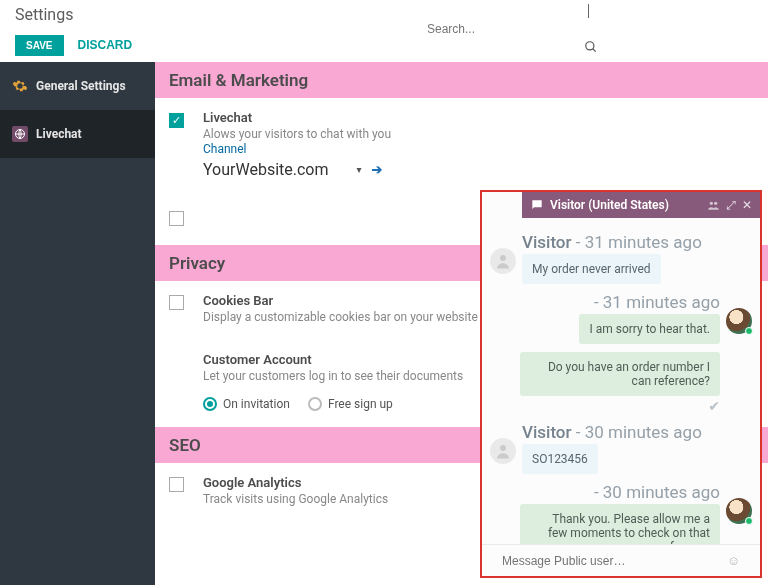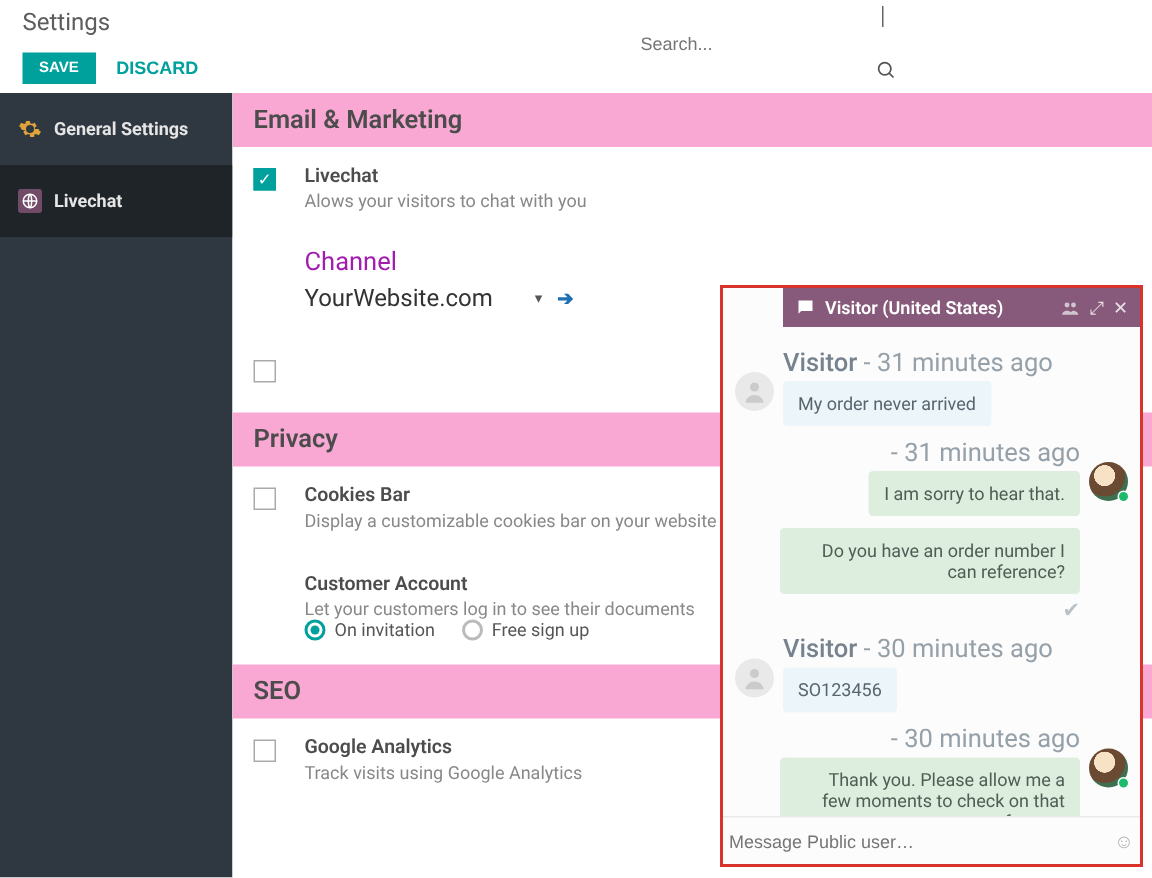--- a/index.html
+++ b/index.html
@@ -27,27 +27,27 @@
   .main { flex: 1; overflow-y: auto; background:#fff;}
   .section-hdr { background:#f9a8d4; color:#4c4c4c; font-weight:600; font-size:17px; padding:8px 14px; }
   .setting-row { display:flex; padding:12px 14px 16px 14px; gap:12px; }
   .chk-col { width:22px; padding-top:2px;}
   .chkbox { width:15px; height:15px; border:1px solid #aaa; display:inline-flex; align-items:center; justify-content:center; cursor:pointer;}
   .chkbox.checked { background:#00A09D; border-color:#00A09D; color:#fff; }
   .chkbox.checked::after{ content:"✓"; font-size:11px; line-height:1; }
   .set-body { flex:1; }
   .set-title { font-weight:600; color:#4c4c4c; font-size:13px; }
   .set-desc { color:#888; font-size:12px; margin-top:2px; }
-  .ch-label { color:#a21caf; font-size:17px; margin-top:24px; }
+  .ch-label { color:#0369a1; font-size:12px; margin-top:1px; }
   .ch-row { display:flex; align-items:center; gap:10px; margin-top:2px;}
   .ch-select { font-size:16px; color:#333; padding:2px 18px 2px 0; border:none; position:relative; }
   .ch-caret { font-size:10px; color:#555; }
   .ch-arrow { color:#1F6FB5; font-weight:bold; }
 
-  .radio-row{ display:flex; gap:18px; }
+  .radio-row{ display:flex; gap:18px; margin-top:14px;}
   .radio-opt{ display:flex; align-items:center; gap:6px; font-size:12px; color:#555; cursor:pointer;}
   .radio-dot{ width:14px;height:14px;border:2px solid #00A09D; border-radius:50%; display:inline-flex; align-items:center; justify-content:center;}
   .radio-dot.off{ border-color:#bbb;}
   .radio-dot.on::after{ content:""; width:6px;height:6px;background:#00A09D;border-radius:50%;}
 
   
   .chat-panel { position:absolute; left:480px; top:190px; width:282px; height:388px; border:2px solid #D9342B; background:#FCFCFC; display:flex; flex-direction:column;}
   .chat-head { background:#875A7B; color:#fff; height:26px; display:flex; align-items:center; padding:0 8px; gap:6px;margin-left:40px; }
   .chat-head .title { flex:1; font-size:12px; font-weight:600; }
   .chat-head .hicon { opacity:.8; cursor:pointer; font-size:12px;}
@@ -58,21 +58,21 @@
   .avatar.agent{ background: radial-gradient(circle at 40% 35%, #f7e2c5 0 30%, #6b4a33 31% 60%, #3d6f50 61% 100%); }
   .avatar .presence{ position:absolute; right:-1px; bottom:-1px; width:8px;height:8px; background:#1CBB6B; border:1px solid #fff; border-radius:50%;}
   .msg-col{ flex:1; max-width:200px;}
   .meta{ font-size:17px; color:#95A0A9; margin-bottom:2px;}
   .meta .name{ color:#76838F; font-weight:500;}
   .meta.right{ text-align:right;}
   .bubble{ display:inline-block; padding:8px 10px; font-size:12px; border-radius:3px; max-width:200px;}
   .bubble.left{ background:#ECF5FA; color:#57656F;}
   .bubble.right{ background:#DDEEDF; color:#4F5E54;}
   .tick{ color:#B9C2C9; font-size:14px; text-align:right; margin-top:2px;}
-  .chat-footer{ border-top:1px solid #E9E9E9; height:32px; display:flex; align-items:center; padding:0 4px; gap:8px;}
+  .chat-footer{ border-top:1px solid #E9E9E9; height:32px; display:flex; align-items:center; padding:0 20px; gap:8px;}
   .chat-input{ flex:1; border:none; font-size:12px; color:#999; background:transparent;}
   .emoji{ color:#B3B3B3; cursor:pointer;}
 
   svg { display:block; }
 </style>
 </head>
 <body>
 
 <div class="topbar">
   <h1>Settings</h1>

